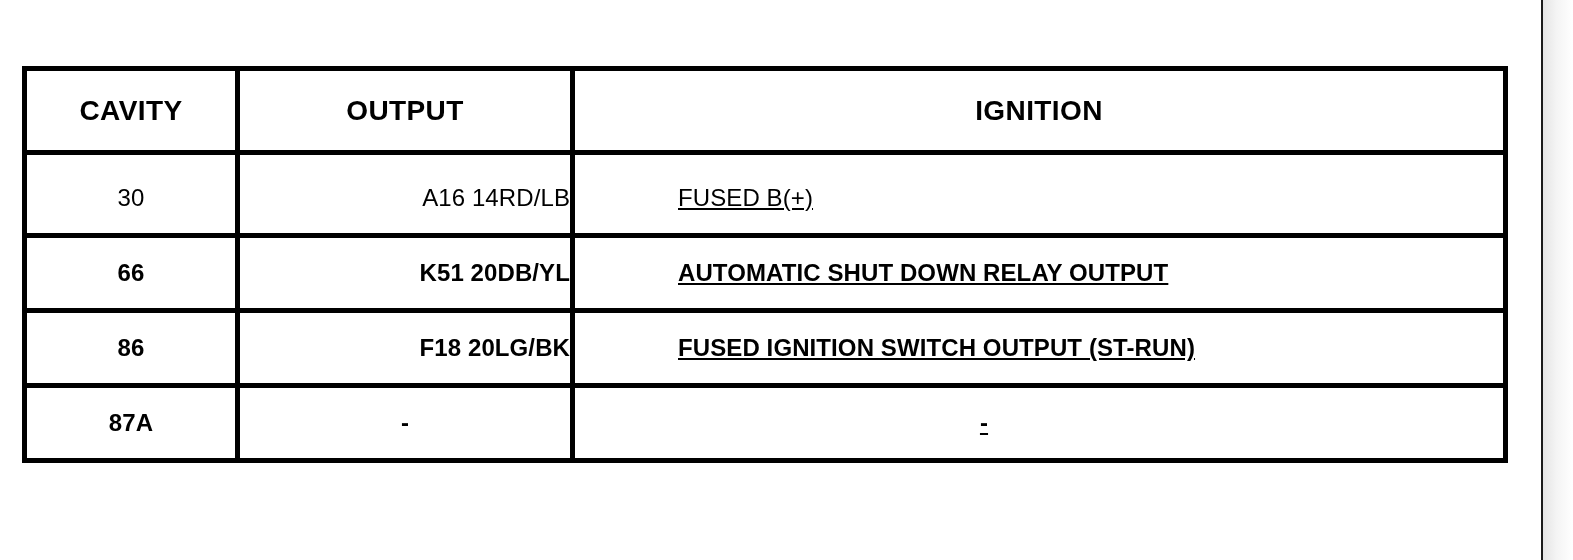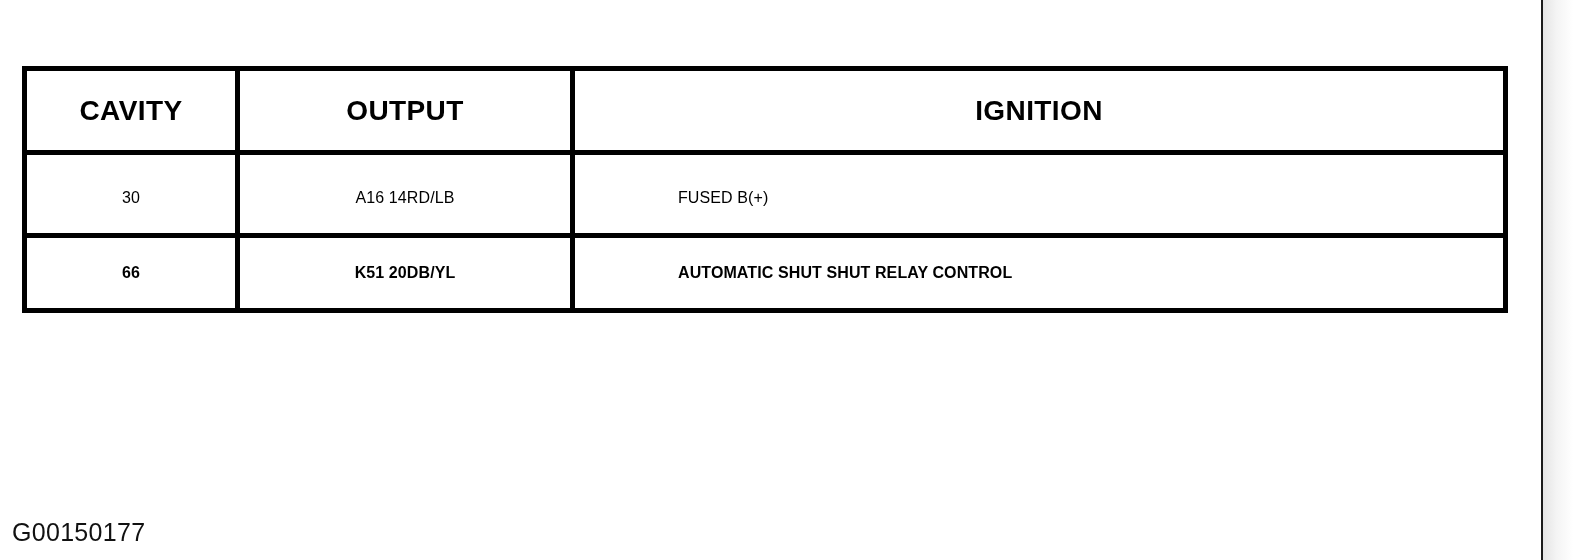--- a/index.html
+++ b/index.html
@@ -66,34 +66,35 @@
     font-size: 28px;
     font-weight: bold;
     letter-spacing: 0.4px;
     text-align: center;
     vertical-align: middle;
   }
 
   
   #pinout-table tbody td {
     height: 70px;
-    font-size: 16px;
+    font-size: 24px;
     font-weight: bold;
     vertical-align: middle;
     letter-spacing: 0.1px;
   }
   #pinout-table td.cav {
     text-align: center;
   }
   #pinout-table td.cir {
-    text-align: center;
+    text-align: right;
   }
   #pinout-table td.fun {
     text-align: left;
     padding-left: 103px;
+    text-decoration: underline;
   }
 
   
   #pinout-table tr.row-first td {
     font-weight: normal;
     padding-top: 8px;
   }
   #pinout-table tr.row-first td.fun {
     padding-left: 103px;
     padding-top: 8px;
@@ -142,23 +143,32 @@
     </thead>
     <tbody>
       <tr class="row-first">
         <td class="cav">30</td>
         <td class="cir">A16 14RD/LB</td>
         <td class="fun">FUSED B(+)</td>
       </tr>
       <tr>
         <td class="cav">66</td>
         <td class="cir">K51 20DB/YL</td>
-        <td class="fun">AUTOMATIC SHUT SHUT RELAY CONTROL</td>
+        <td class="fun">AUTOMATIC SHUT DOWN RELAY OUTPUT</td>
+      </tr>
+      <tr>
+        <td class="cav">86</td>
+        <td class="cir">F18 20LG/BK</td>
+        <td class="fun">FUSED IGNITION SWITCH OUTPUT (ST-RUN)</td>
+      </tr>
+      <tr class="row-last">
+        <td class="cav">87A</td>
+        <td class="cir">-</td>
+        <td class="fun">-</td>
       </tr>
     </tbody>
   </table>
 
-  <div id="figure-code">G00150177</div>
 
   <div id="page-edge-rule"></div>
   <div id="page-edge-shadow"></div>
 
 </div>
 
 </body></html>

